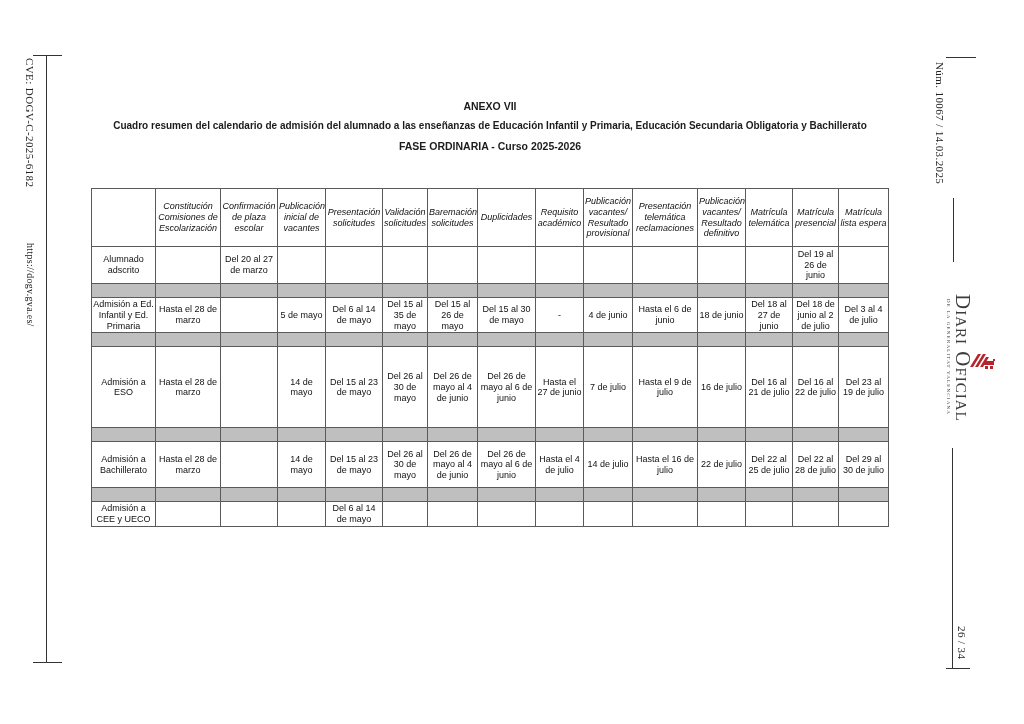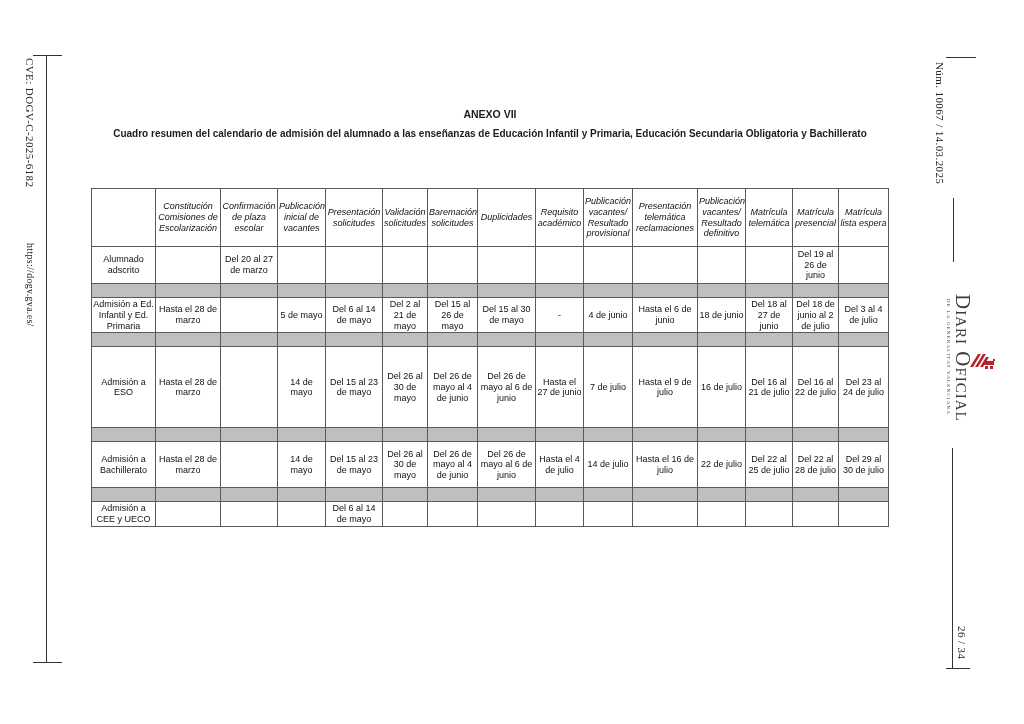--- a/index.html
+++ b/index.html
@@ -36,21 +36,21 @@
     font-size:21px; color:#3d3d3d; letter-spacing:1px; line-height:1;
   }
   .logo-small {
     font-family:"Liberation Serif", serif;
     font-size:5px; color:#3d3d3d; letter-spacing:1.2px; line-height:1.6;
     text-transform:uppercase;
   }
   .emblem { position:absolute; left:969px; top:352px; color:var(--accent); }
 
   
-  .titles { position:absolute; left:91px; top:108px; width:798px; text-align:center; }
+  .titles { position:absolute; left:91px; top:100px; width:798px; text-align:center; }
   .anexo   { font-size:10.5px; font-weight:bold; }
   .doctitle{ font-size:10px;   font-weight:bold; margin-top:8px; white-space:nowrap; }
   .phase   { font-size:10.5px; font-weight:bold; margin-top:9px; }
 
   
   table.cal {
     position:absolute; left:91px; top:188px; width:798px;
     border-collapse:collapse; table-layout:fixed;
     font-size:9px; line-height:1.2; color:#111111;
   }
@@ -96,20 +96,21 @@
   <rect x="24" y="7" width="2" height="2" fill="currentColor"></rect>
 </svg>
 
 <div class="rule abs" style="left:952px; top:448px; width:1px; height:220px;"></div>
 <div class="rule abs" style="left:946px; top:668px; width:24px; height:1px;"></div>
 <div class="vtext pageno">26 / 34</div>
 
 <div class="titles">
   <div class="anexo">ANEXO VII</div>
   <div class="doctitle">Cuadro resumen del calendario de admisión del alumnado a las enseñanzas de Educación Infantil y Primaria, Educación Secundaria Obligatoria y Bachillerato</div>
+  <div class="phase">FASE ORDINARIA - Curso 2025-2026</div>
 </div>
 
 <table class="cal">
   <colgroup>
     <col style="width:64px">
       <col style="width:65px">
       <col style="width:57px">
       <col style="width:48px">
     <col style="width:57px">
       <col style="width:45px">
@@ -176,21 +177,21 @@
         <td></td>
         <td></td>
         <td></td>
       </tr>
       <tr class="data-1">
         <td>Admisión a Ed. Infantil y Ed. Primaria</td>
         <td>Hasta el 28 de marzo</td>
         <td></td>
         <td>5 de mayo</td>
         <td>Del 6 al 14 de mayo</td>
-        <td>Del 2 al 21 de mayo</td>
+        <td>Del 15 al 35 de mayo</td>
         <td>Del 15 al 26 de mayo</td>
         <td>Del 15 al 30 de mayo</td>
         <td>-</td>
         <td>4 de junio</td>
         <td>Hasta el 6 de junio</td>
         <td>18 de junio</td>
         <td>Del 18 al 27 de junio</td>
         <td>Del 18 de junio al 2 de julio</td>
         <td>Del 3 al 4 de julio</td>
       </tr>
@@ -219,21 +220,21 @@
         <td>Del 15 al 23 de mayo</td>
         <td>Del 26 al 30 de mayo</td>
         <td>Del 26 de mayo al 4 de junio</td>
         <td>Del 26 de mayo al 6 de junio</td>
         <td>Hasta el 27 de junio</td>
         <td>7 de julio</td>
         <td>Hasta el 9 de julio</td>
         <td>16 de julio</td>
         <td>Del 16 al 21 de julio</td>
         <td>Del 16 al 22 de julio</td>
-        <td>Del 23 al 24 de julio</td>
+        <td>Del 23 al 19 de julio</td>
       </tr>
       <tr class="spacer">
         <td></td>
         <td></td>
         <td></td>
         <td></td>
         <td></td>
         <td></td>
         <td></td>
         <td></td>

